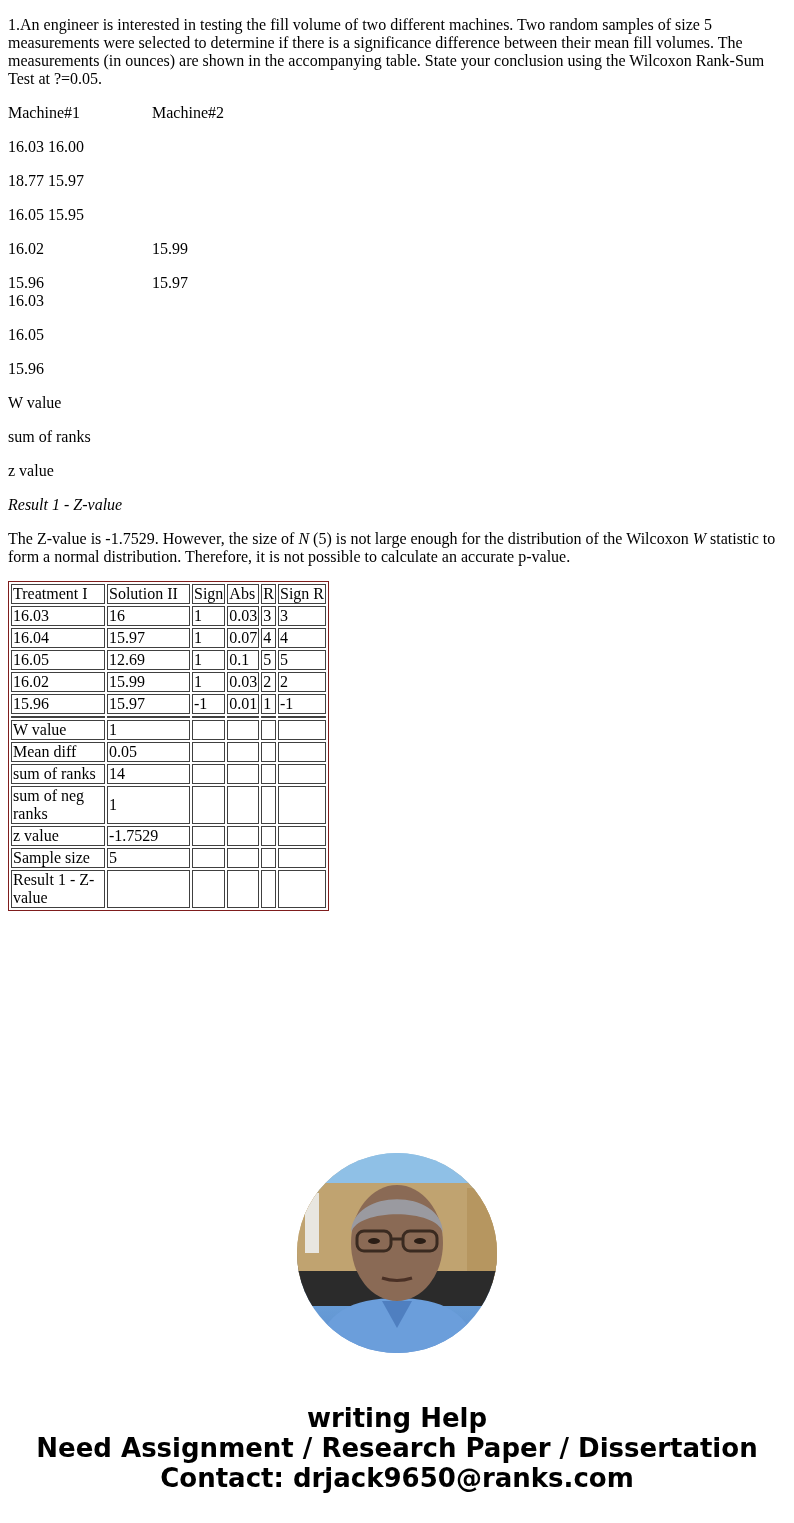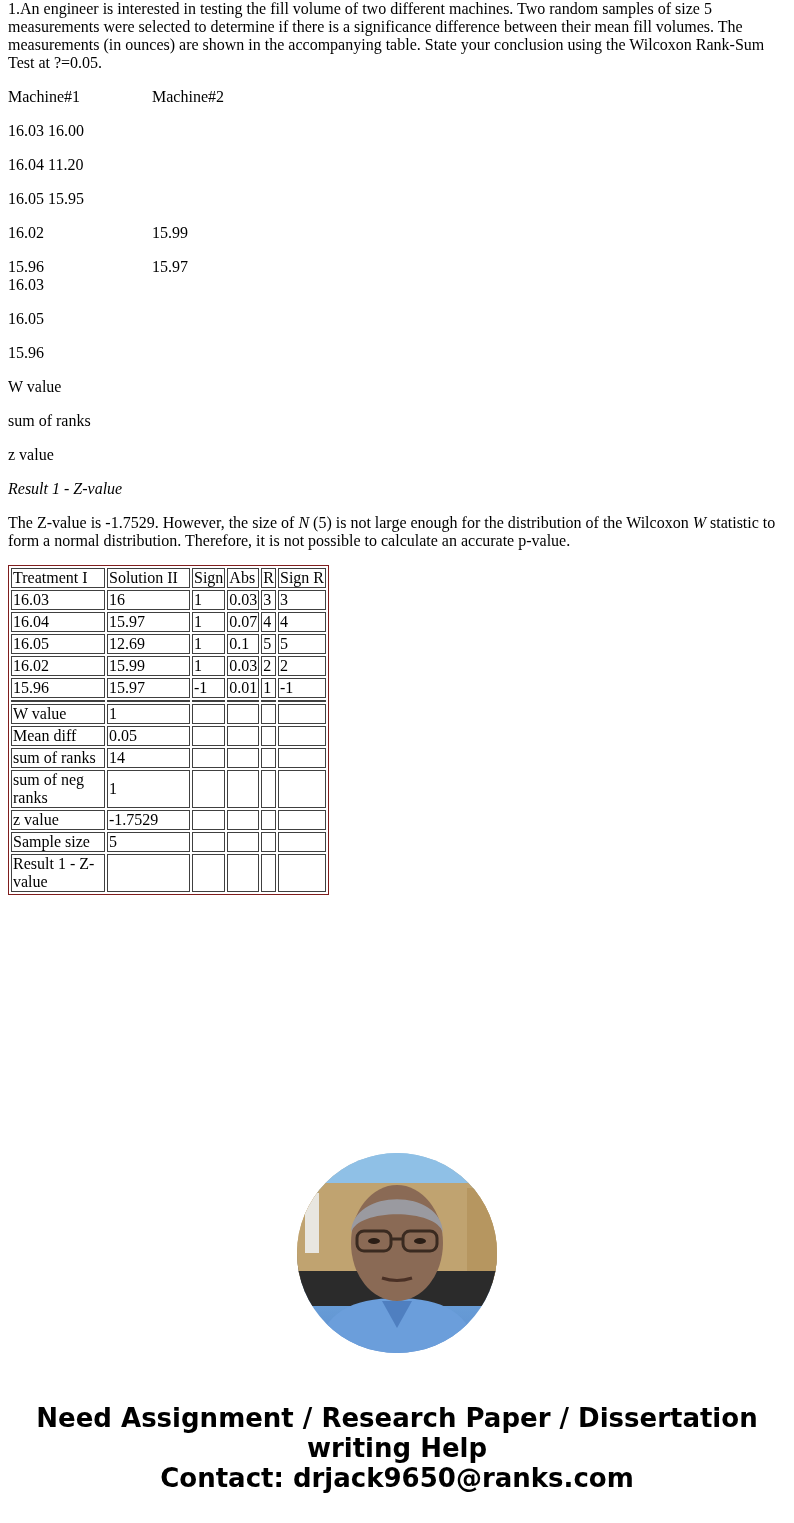--- a/index.html
+++ b/index.html
@@ -5,21 +5,21 @@
     html, body { margin: 0; padding: 0; background: #ffffff; }
     body {
       width: 794px;
       min-height: 1523px;
       position: relative;
       font-family: "Liberation Serif", "DejaVu Serif", serif;
       font-size: 16px;
       line-height: 18px;
       color: #000;
     }
-    .content { padding: 0 8px 0 8px; }
+    .content { padding: 16px 8px 0 8px; }
     p { margin: 0 0 16px 0; }
     .intro { margin-bottom: 16px; }
     .row2 { display: flex; }
     .row2 .c1 { width: 144px; }
     h3 {
       font-size: 18.7px;
       font-weight: bold;
       margin: 46px 0 16px 0;
       line-height: 22px;
     }
@@ -68,21 +68,21 @@
 
   <p class="row2">
     <span class="c1">Machine#1</span>
     <span>Machine#2</span>
   </p>
   <p class="row2">
     <span class="c1">16.03 16.00</span>
     <span></span>
   </p>
   <p class="row2">
-    <span class="c1">16.04 11.20</span>
+    <span class="c1">18.77 15.97</span>
     <span></span>
   </p>
   <p class="row2">
     <span class="c1">16.05 15.95</span>
     <span></span>
   </p>
   <p class="row2">
     <span class="c1">16.02</span>
     <span>15.99</span>
   </p>
@@ -236,16 +236,16 @@
     <rect x="60" y="78" width="34" height="20" rx="7" fill="none" stroke="#3a2a20" stroke-width="3"></rect>
     <rect x="106" y="78" width="34" height="20" rx="7" fill="none" stroke="#3a2a20" stroke-width="3"></rect>
     <line x1="94" y1="86" x2="106" y2="86" stroke="#3a2a20" stroke-width="3"></line>
     <ellipse cx="77" cy="88" rx="6" ry="3" fill="#2a1d15"></ellipse>
     <ellipse cx="123" cy="88" rx="6" ry="3" fill="#2a1d15"></ellipse>
     <path d="M85 125 Q100 130 115 125" stroke="#4a3025" stroke-width="3" fill="none"></path>
   </svg>
 </div>
 
 <div class="footer">
+  <div>writing Help</div>
   <div>Need Assignment / Research Paper / Dissertation</div>
-  <div>writing Help</div>
   <div>Contact: drjack9650@ranks.com</div>
 </div>
 
 </body></html>

